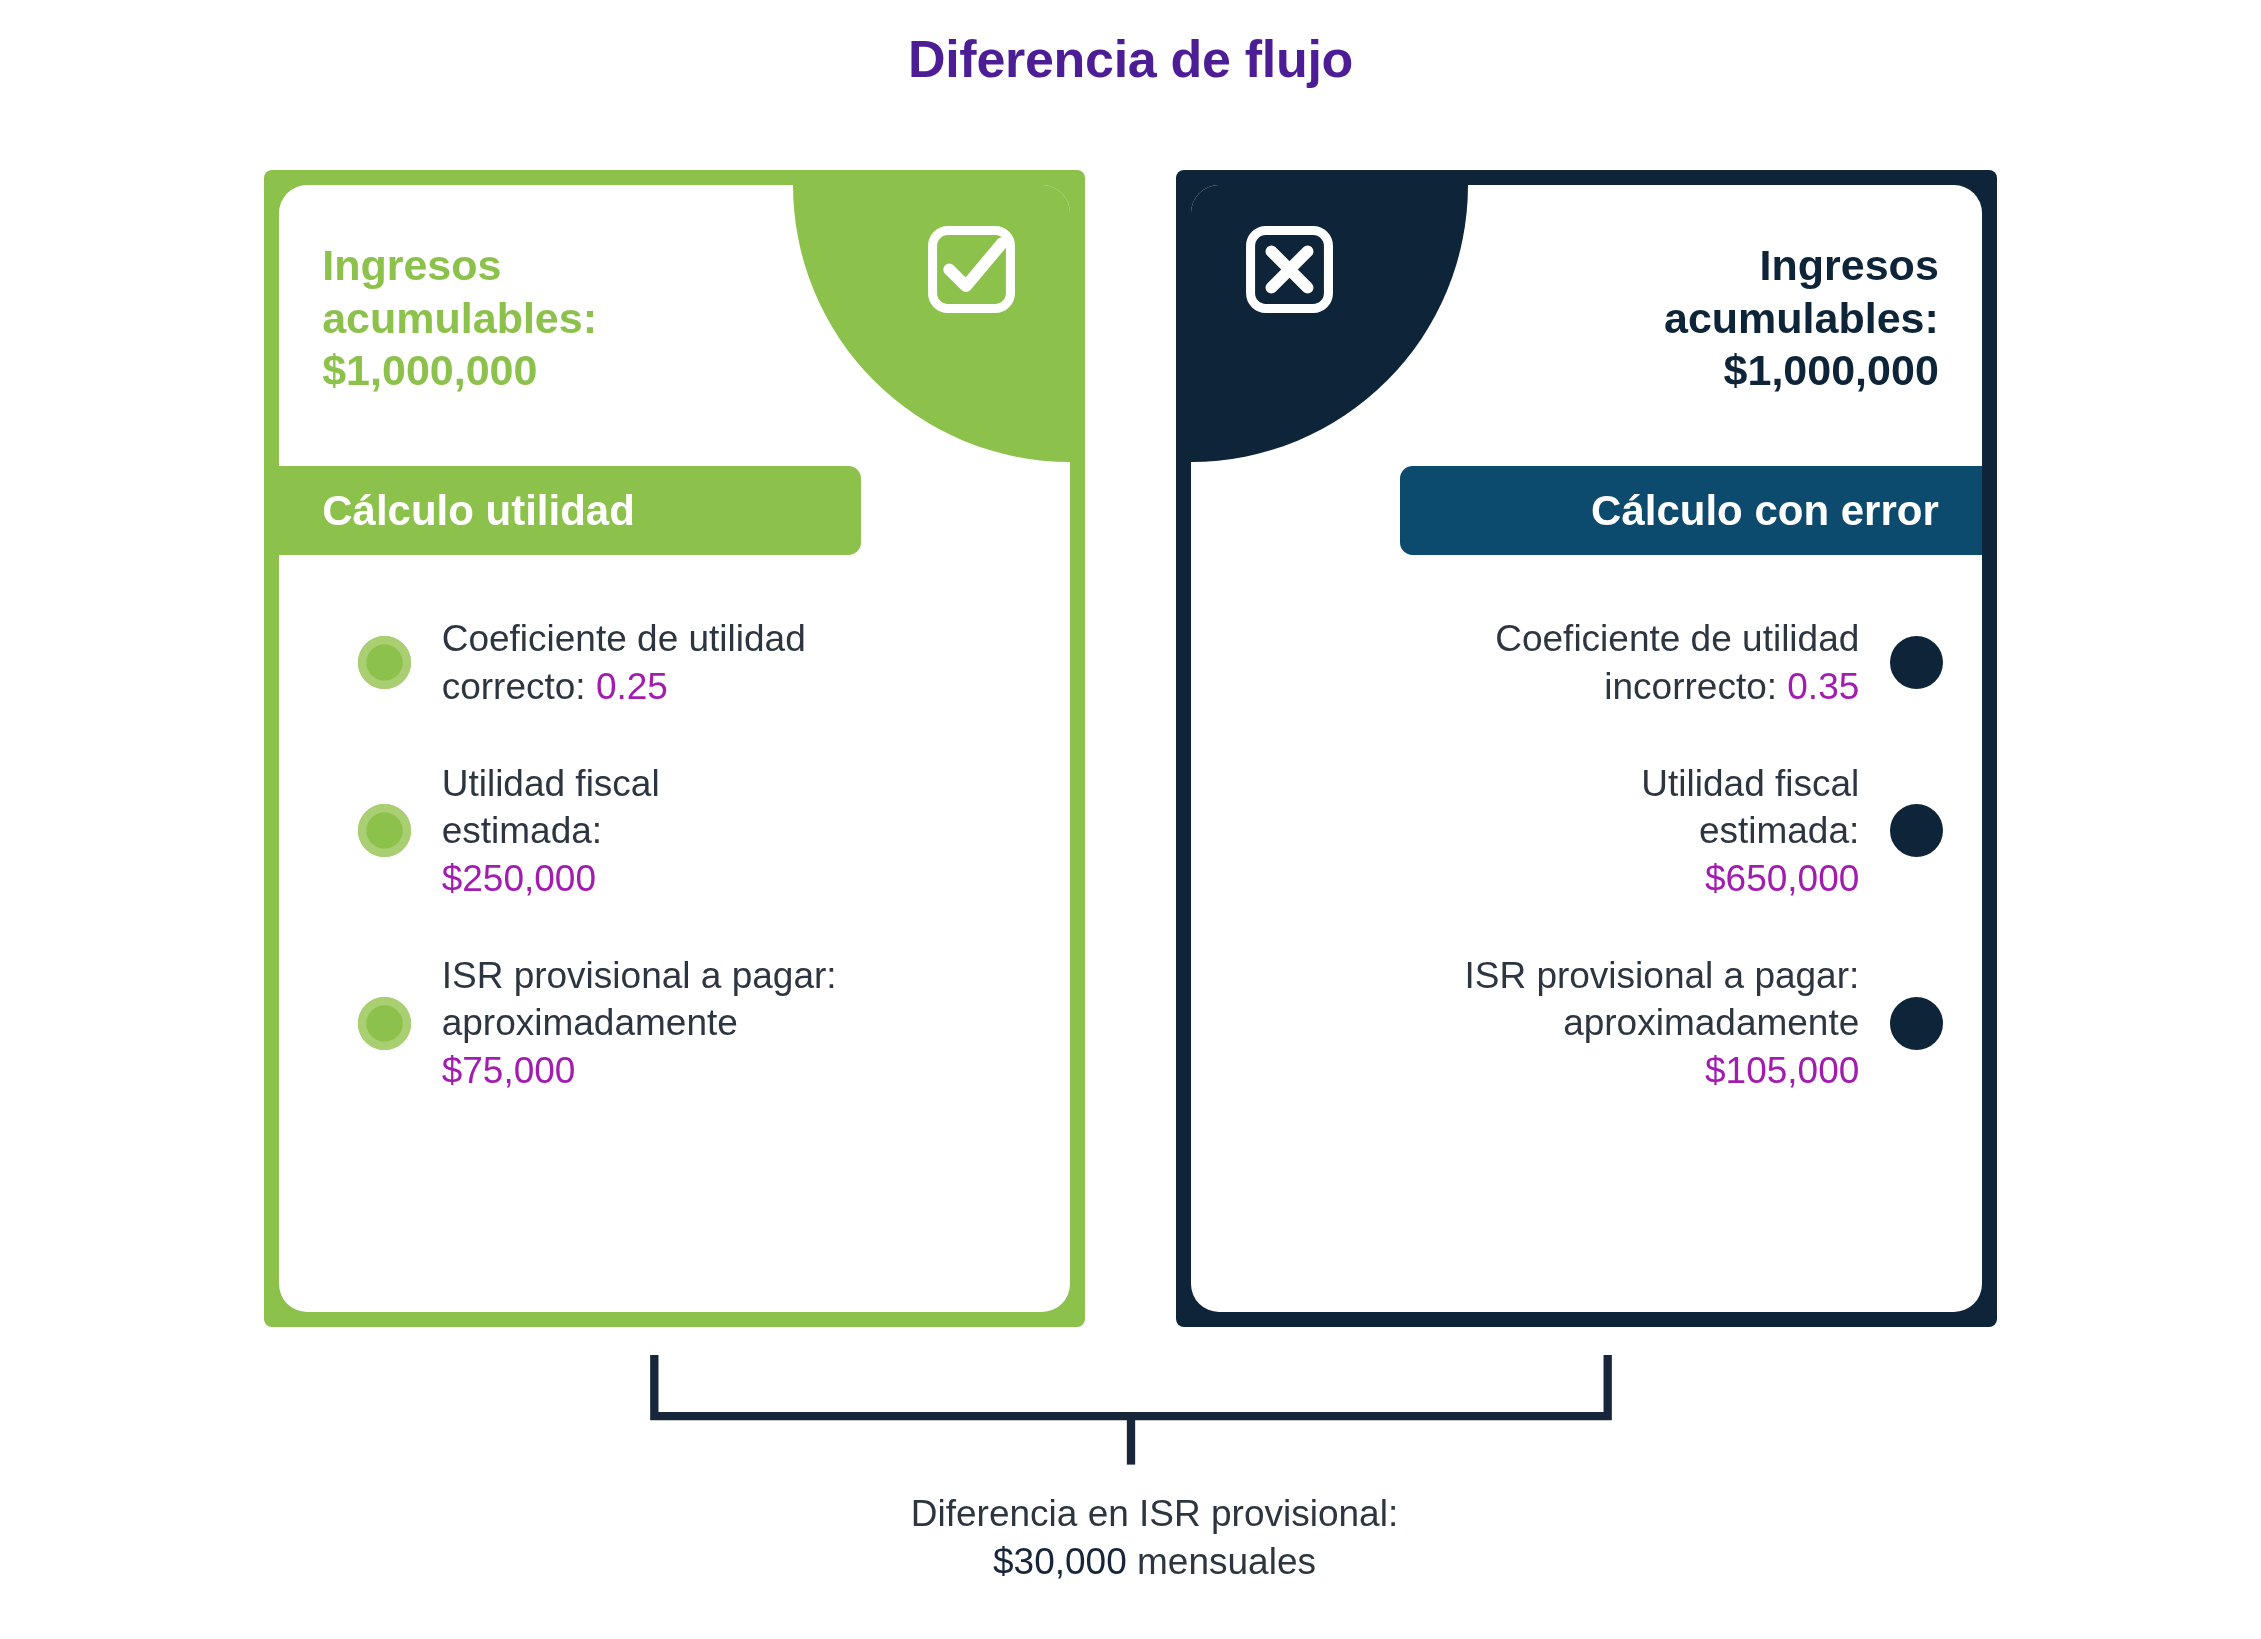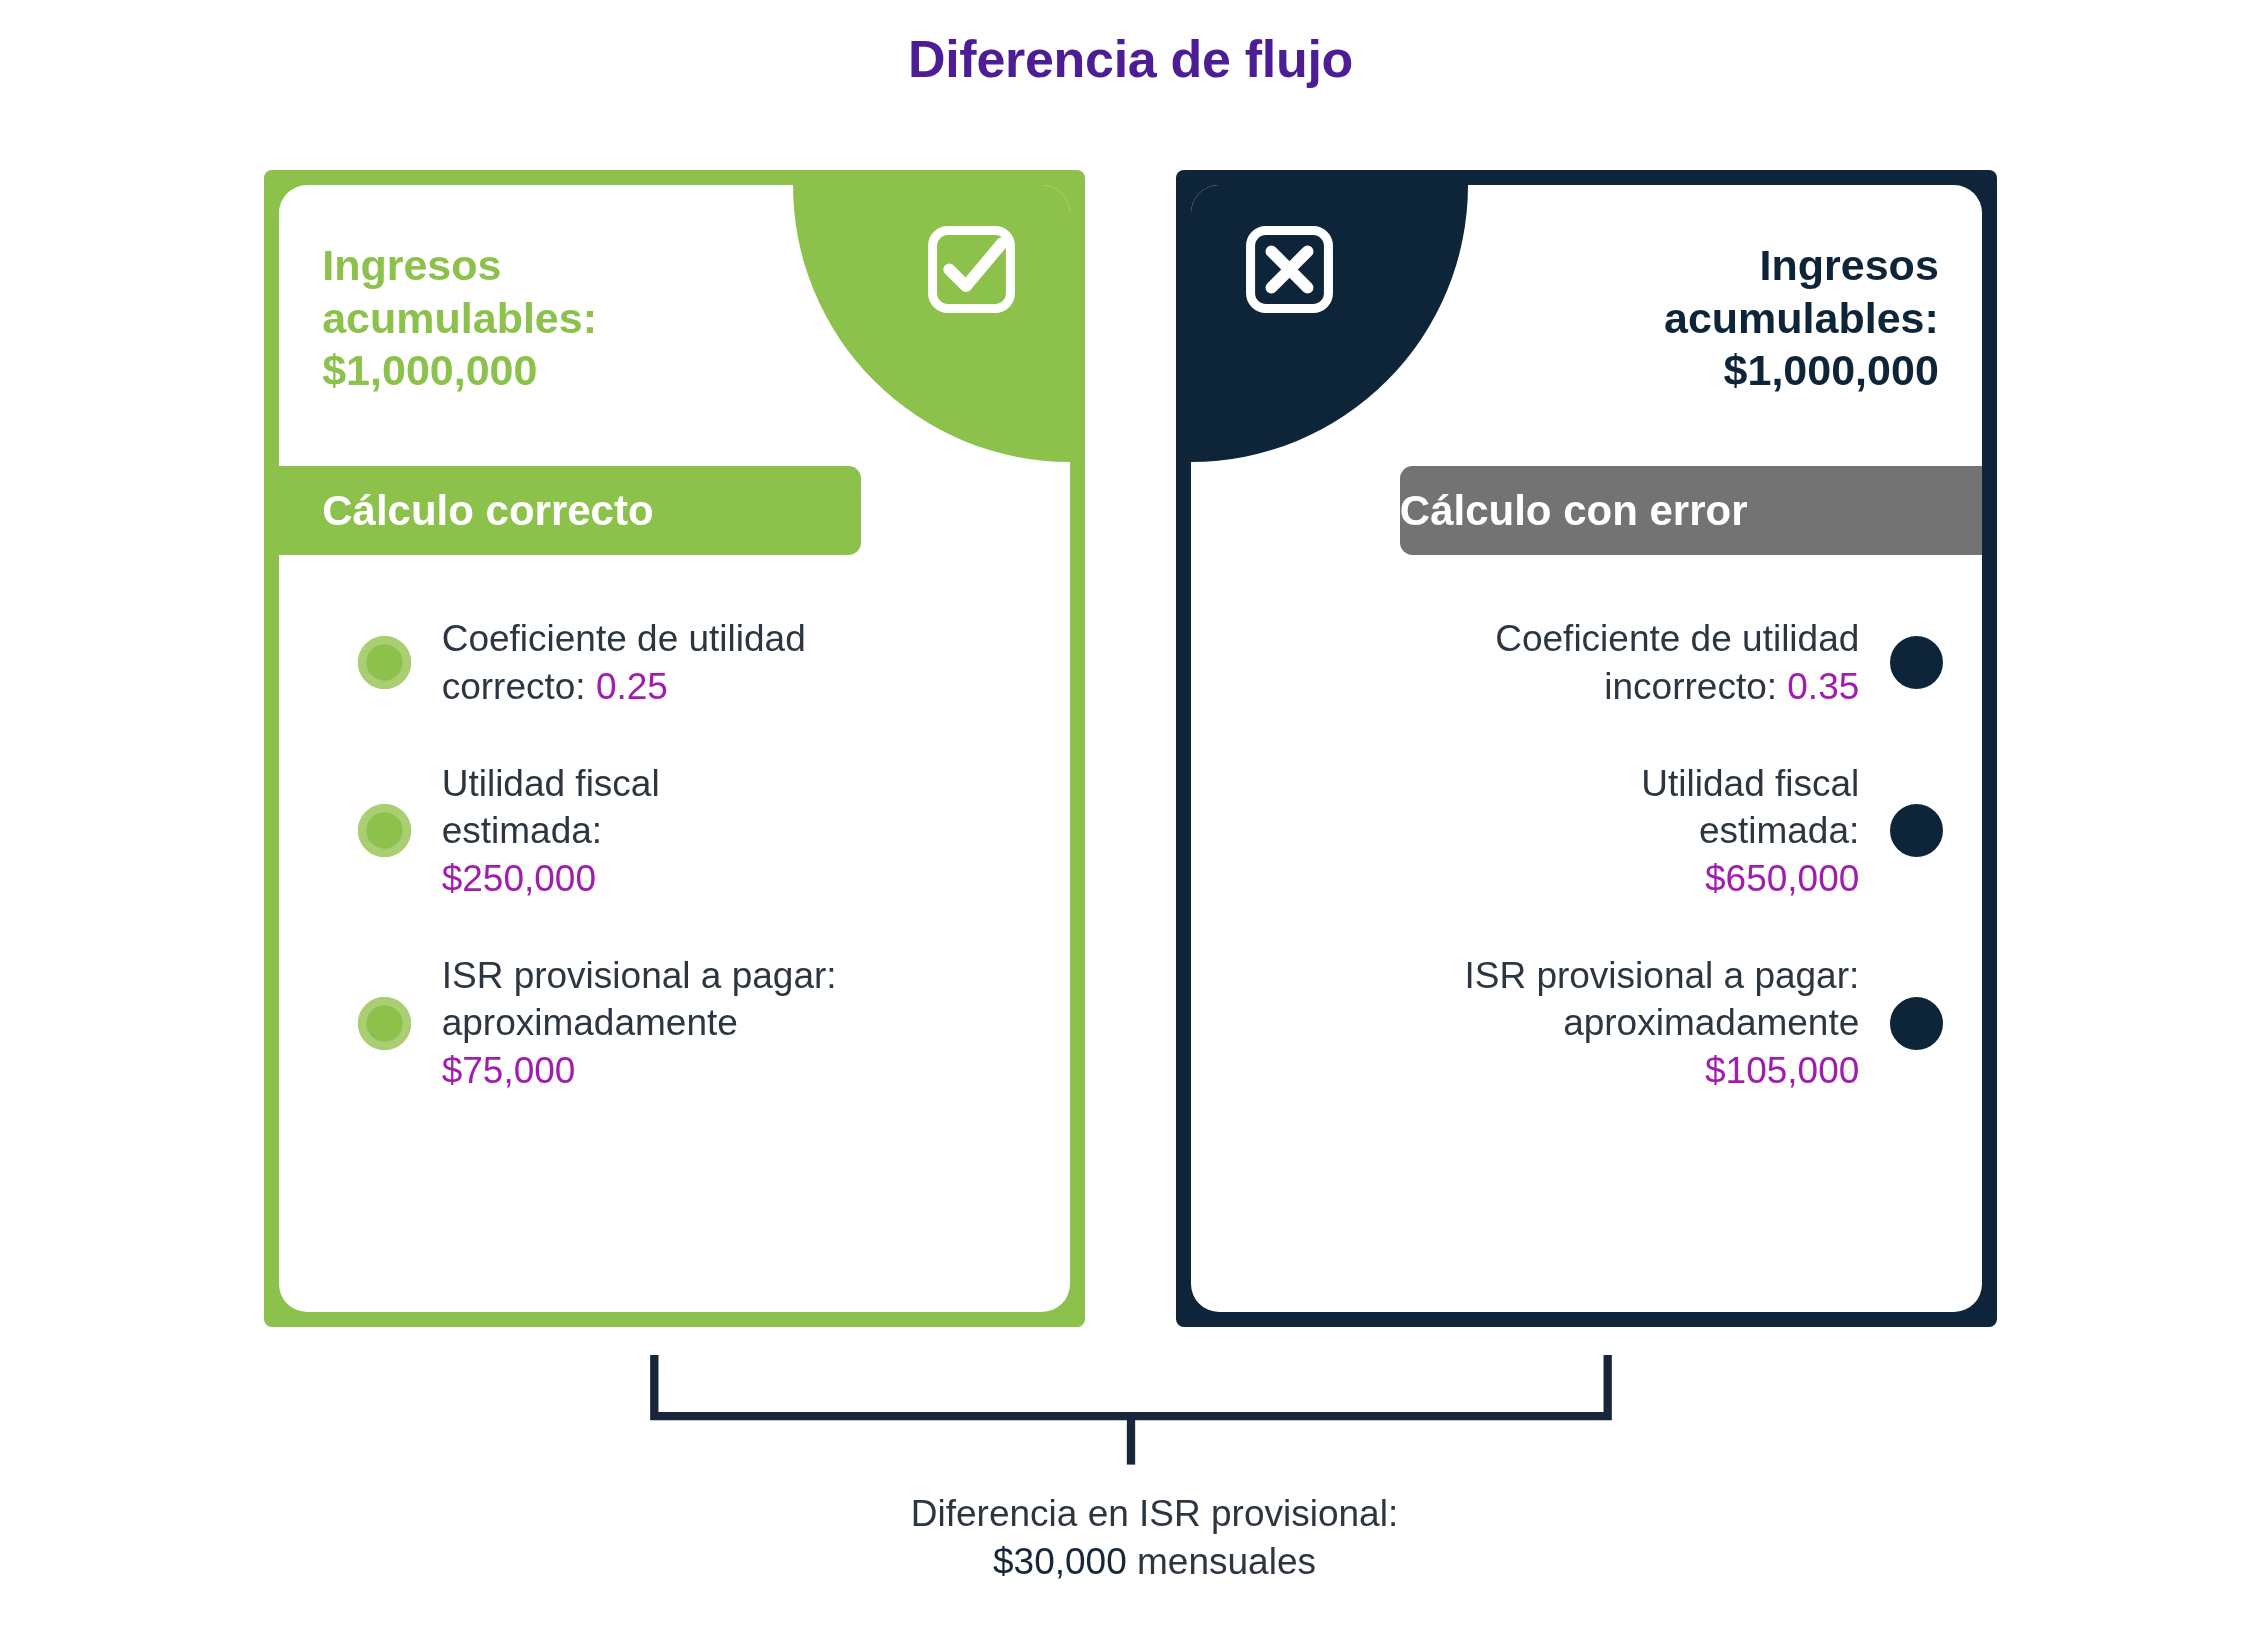--- a/index.html
+++ b/index.html
@@ -128,24 +128,25 @@
     width: 582px;
     background: #8cc14c;
     border-top-right-radius: 12.5px;
     border-bottom-right-radius: 12.5px;
     padding-left: 43px;
     justify-content: flex-start;
   }
   .error .band {
     right: 0;
     width: 582px;
-    background: #737373;
+    background: #0c4a6e;
     border-top-left-radius: 12.5px;
     border-bottom-left-radius: 12.5px;
     padding-right: 43px;
+    justify-content: flex-end;
   }
   .band-label {
     color: #ffffff;
     font-size: 42px;
     font-weight: bold;
   }
 
   .items {
     position: absolute;
     top: 430px;
@@ -235,21 +236,21 @@
             <rect x="8" y="8" width="112" height="112" rx="22" ry="22" fill="none" stroke="#ffffff" stroke-width="13"></rect>
             <path d="M32 64 L56 88 L108 26" fill="none" stroke="#ffffff" stroke-width="17" stroke-linecap="round" stroke-linejoin="round"></path>
           </svg>
         </div>
         <div class="head-title">Ingresos
 acumulables:
 $1,000,000</div>
       </div>
 
       <div class="band">
-        <span class="band-label">Cálculo correcto</span>
+        <span class="band-label">Cálculo utilidad</span>
       </div>
 
       <div class="items">
         <div class="item">
           <div class="bullet"></div>
           <div class="item-text"><span>Coeficiente de utilidad
 correcto: </span><b>0.25</b></div>
         </div>
         <div class="item">
           <div class="bullet"></div>

